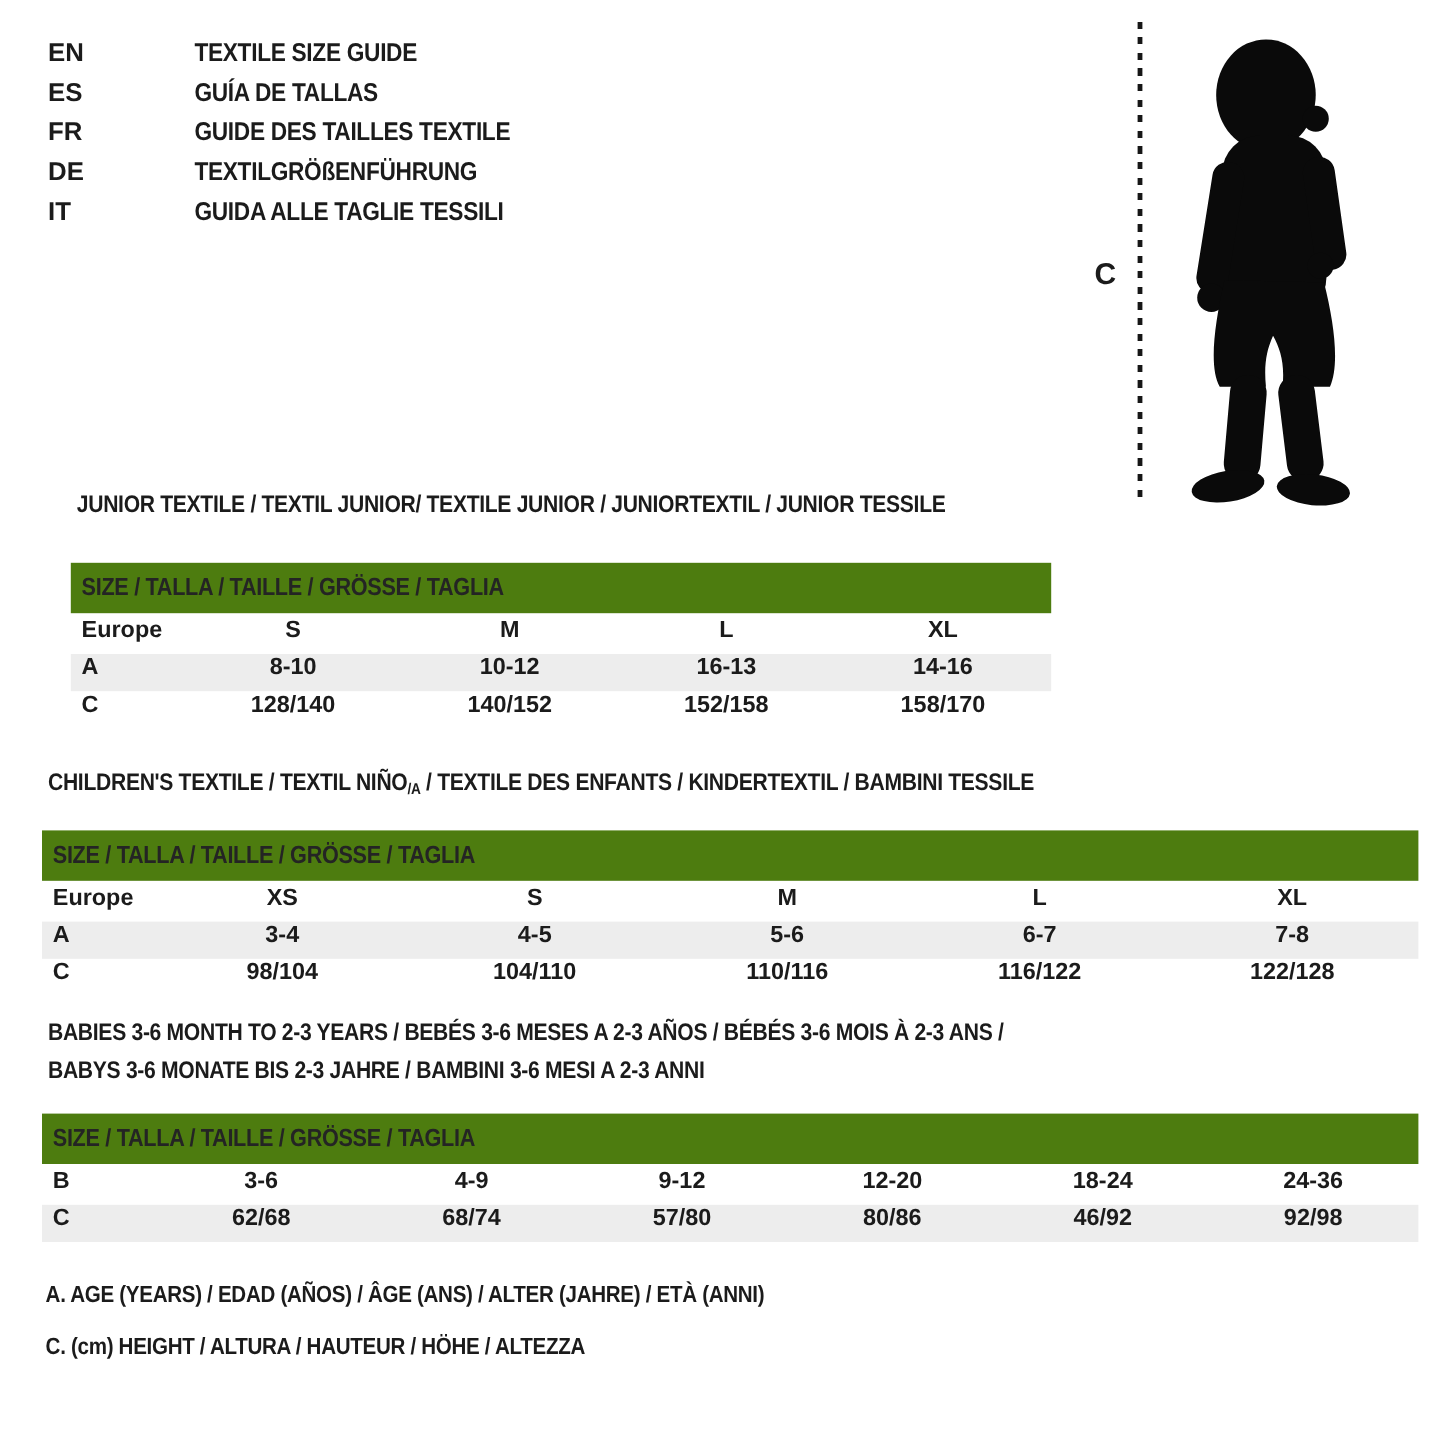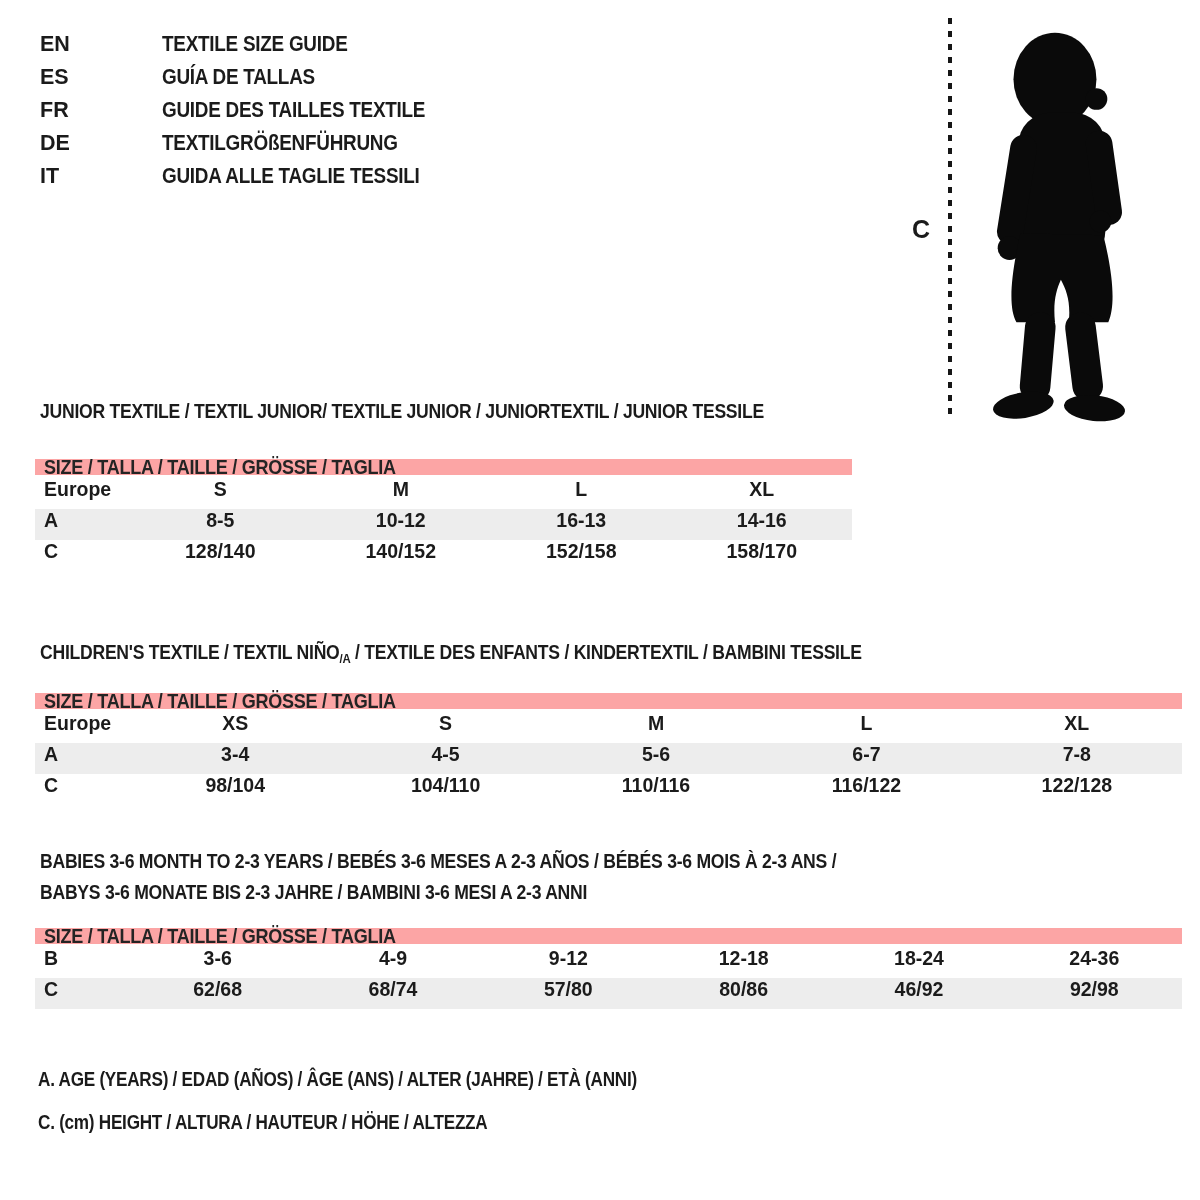--- a/index.html
+++ b/index.html
@@ -29,33 +29,33 @@
   .dash-line {
     position:absolute; left:48px; top:8px; width:4px; height:400px;
     background:repeating-linear-gradient(to bottom,#161616 0 6px,transparent 6px 13px);
   }
   .silhouette { position:absolute; left:62px; top:8px; }
   
   .section { position:absolute; left:35px; }
   .sec-title { font-size:20px; font-weight:bold; letter-spacing:-0.3px; padding-left:5px; }
   .sec-title sub { font-size:13px; vertical-align:-4px; }
   .size-bar {
-    background:#fca5a5;
-    height:16px;
+    background:#4d7c0f;
+    height:42px;
     display:flex; align-items:center;
     padding-left:9px;
     font-size:20.5px; font-weight:bold;
     color:#242424;
     margin-bottom:3px;
   }
   .trow { display:flex; align-items:flex-start; height:31px; font-size:19.5px; font-weight:bold; }
   .trow.alt { background:#ededed; }
   .tlabel { width:95px; padding-left:9px; flex:none; }
   .tcell { flex:1; text-align:center; }
-  .sec-junior   { top:400px; width:817px; }
+  .sec-junior   { top:410px; width:817px;margin-left:24px; }
   .sec-junior   .sec-title { margin-bottom:36px; }
   .sec-children { top:641px; width:1147px; }
   .sec-children .sec-title { margin-bottom:27px; }
   .sec-babies   { top:846px; width:1147px; }
   .sec-babies .sec-title { line-height:31px; margin-bottom:20px; }
   
   .legend { position:absolute; left:38px; top:1066px; }
   .legend-line { font-size:19.5px; font-weight:bold; line-height:26px; margin-bottom:17px;text-decoration:underline; }
 </style>
 </head>
@@ -121,21 +121,21 @@
   </div>
   <div class="trow">
     <span class="tlabel">Europe</span>
     <span class="tcell">S</span>
     <span class="tcell">M</span>
     <span class="tcell">L</span>
     <span class="tcell">XL</span>
   </div>
   <div class="trow alt">
     <span class="tlabel">A</span>
-    <span class="tcell">8-5</span>
+    <span class="tcell">8-10</span>
     <span class="tcell">10-12</span>
     <span class="tcell">16-13</span>
     <span class="tcell">14-16</span>
   </div>
   <div class="trow">
     <span class="tlabel">C</span>
     <span class="tcell">128/140</span>
     <span class="tcell">140/152</span>
     <span class="tcell">152/158</span>
     <span class="tcell">158/170</span>
@@ -181,21 +181,21 @@
     <span class="condensed">BABYS 3-6 MONATE BIS 2-3 JAHRE / BAMBINI 3-6 MESI A 2-3 ANNI</span>
   </div>
   <div class="size-bar">
     <span class="condensed">SIZE / TALLA / TAILLE / GRÖSSE / TAGLIA</span>
   </div>
   <div class="trow">
     <span class="tlabel">B</span>
     <span class="tcell">3-6</span>
     <span class="tcell">4-9</span>
     <span class="tcell">9-12</span>
-    <span class="tcell">12-18</span>
+    <span class="tcell">12-20</span>
     <span class="tcell">18-24</span>
     <span class="tcell">24-36</span>
   </div>
   <div class="trow alt">
     <span class="tlabel">C</span>
     <span class="tcell">62/68</span>
     <span class="tcell">68/74</span>
     <span class="tcell">57/80</span>
     <span class="tcell">80/86</span>
     <span class="tcell">46/92</span>

